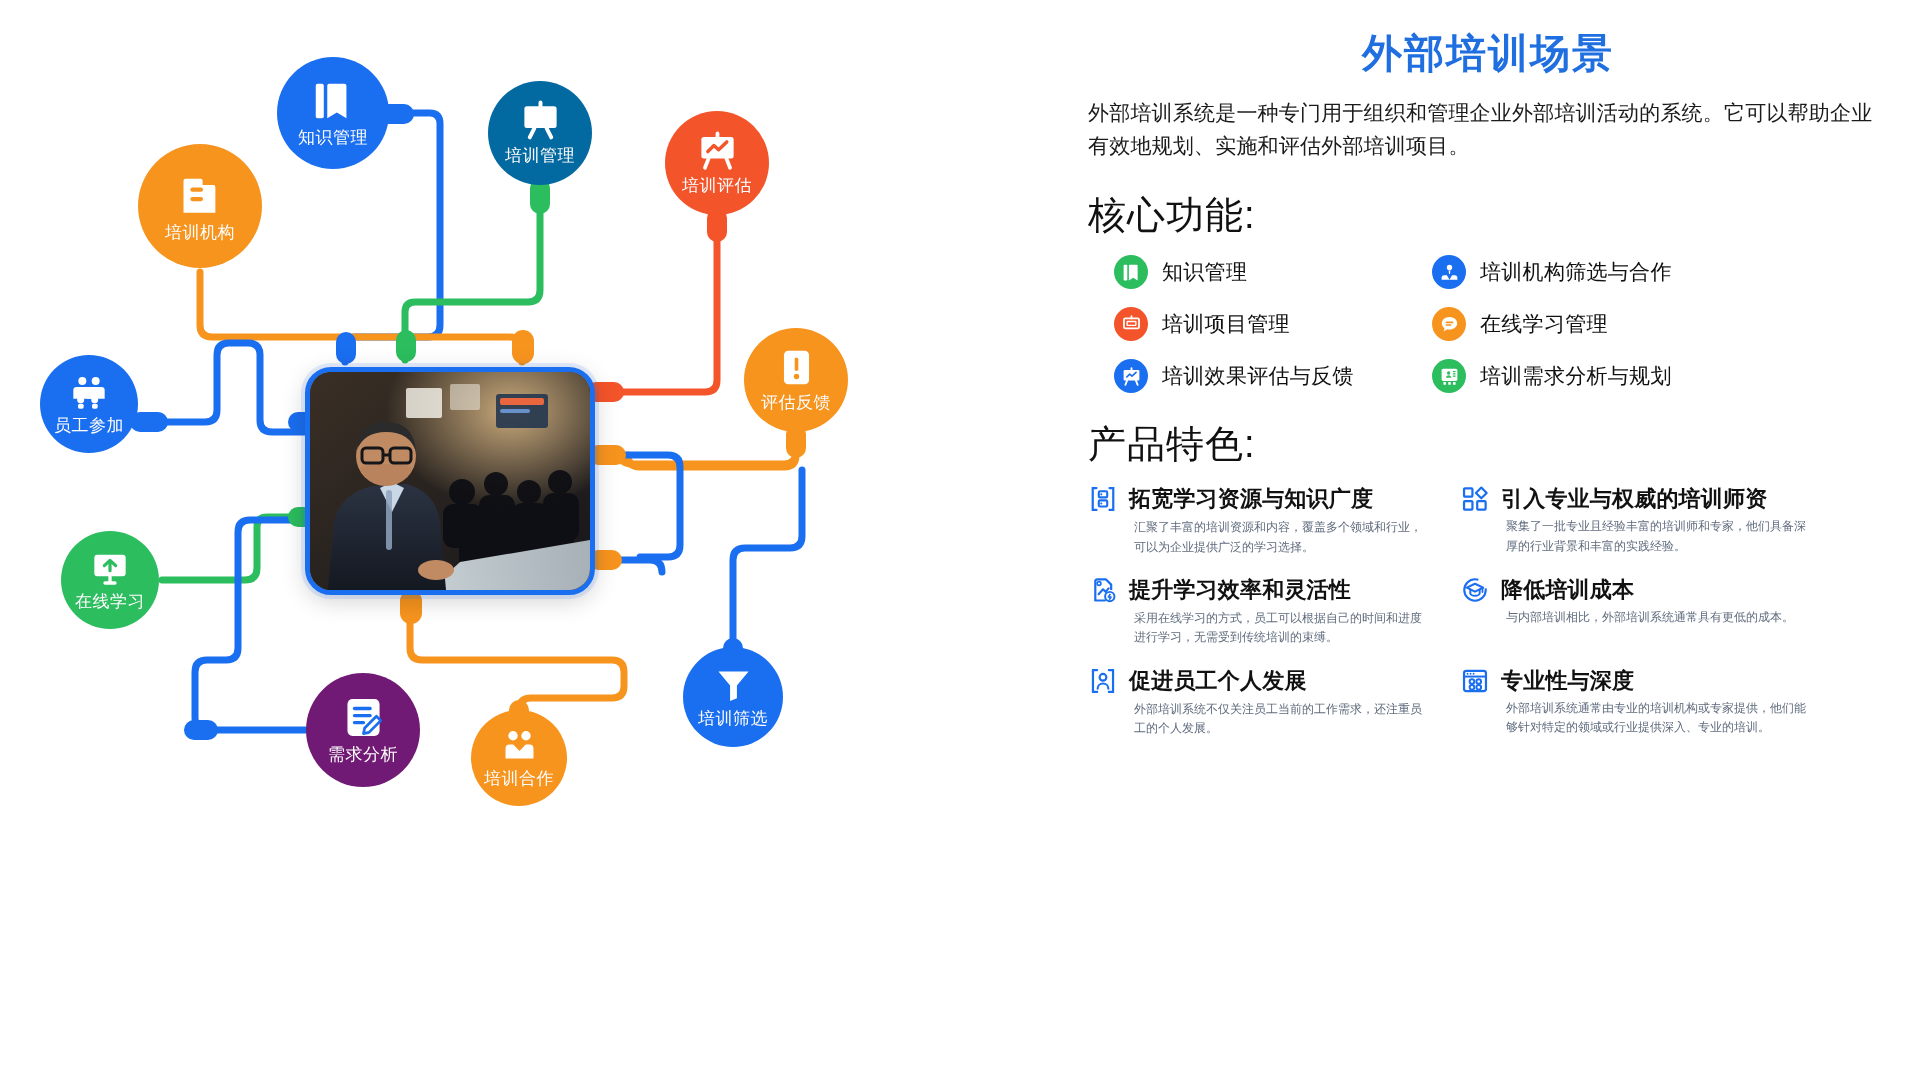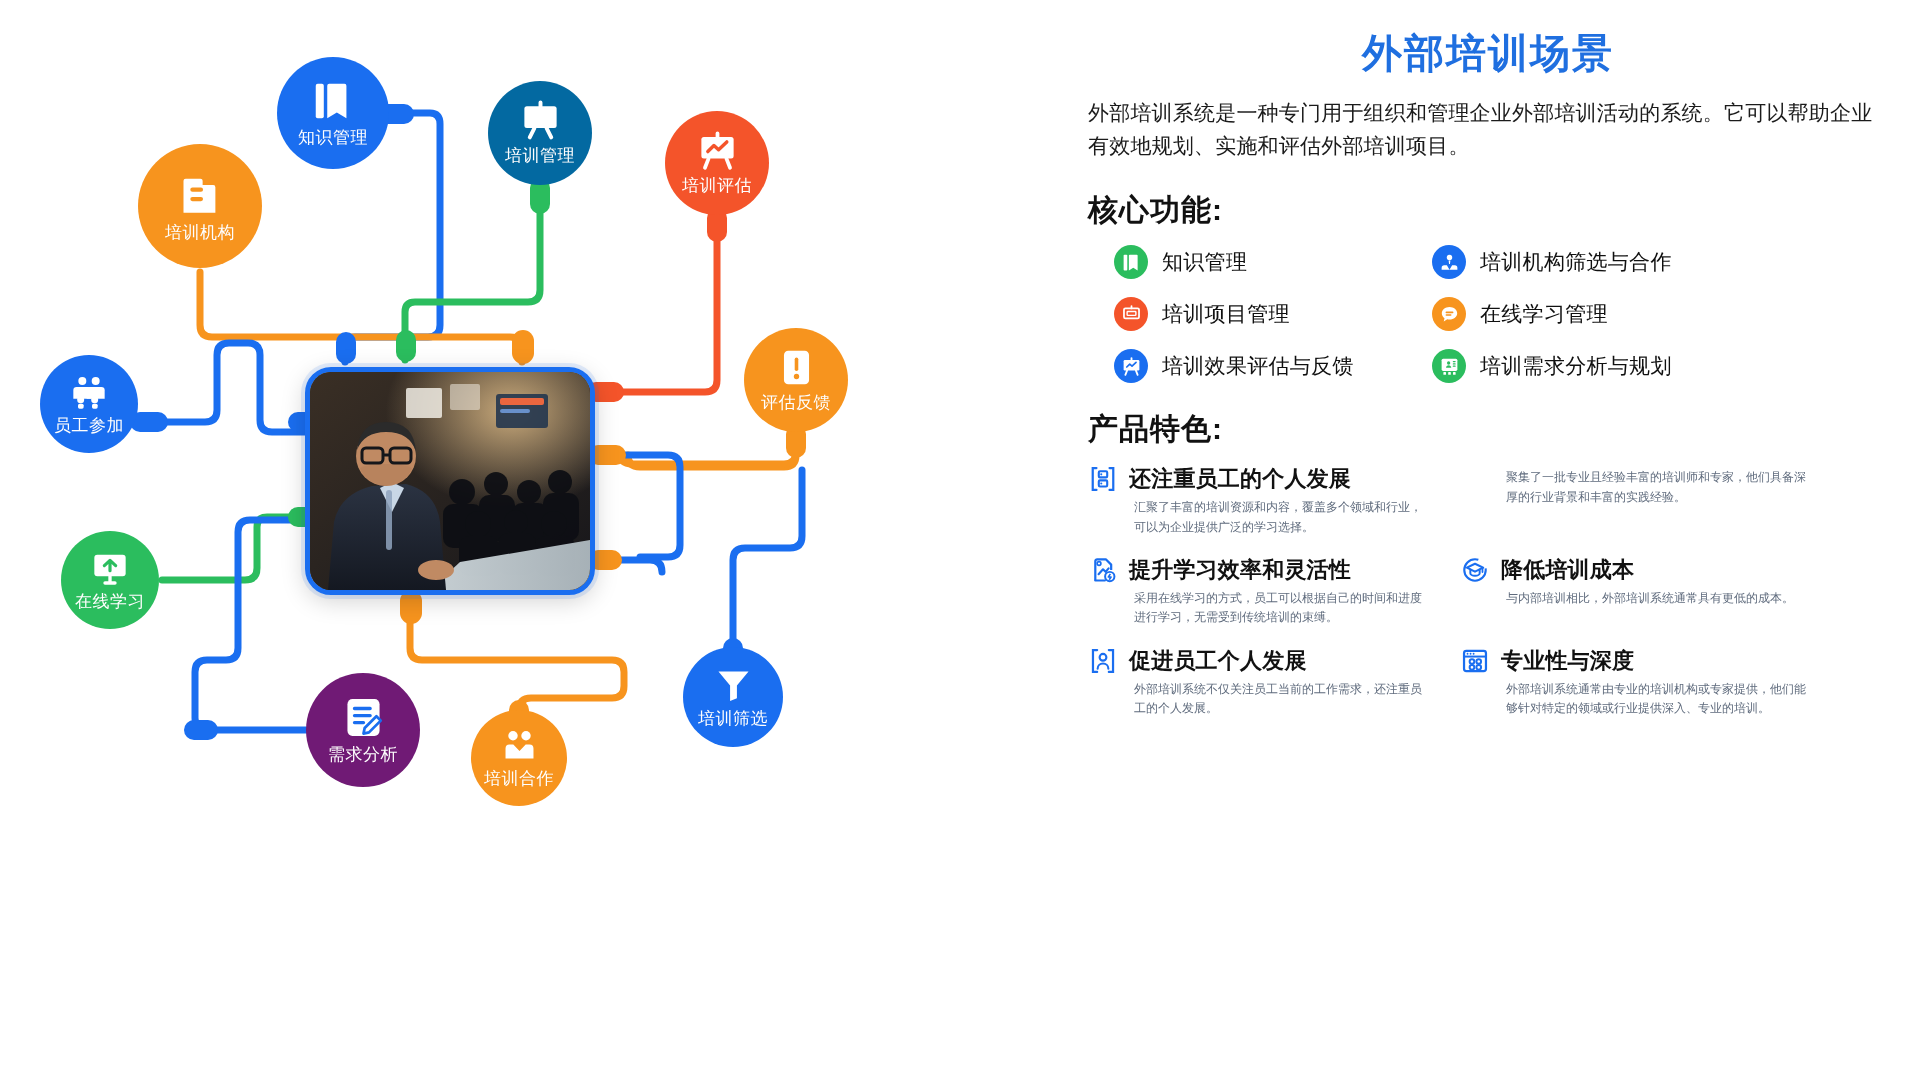--- a/index.html
+++ b/index.html
@@ -25,37 +25,37 @@
   .photo{position:absolute;border:5px solid #1a6ef0;border-radius:26px;
          overflow:hidden;box-shadow:0 0 0 4px rgba(26,110,240,.12),0 6px 24px rgba(0,0,0,.18);}
   .photo .frame{width:100%;height:100%;position:relative;background:#1b1a19;}
 
   
   #panel{position:absolute;left:1088px;top:26px;width:800px;}
   .ptitle{color:#1f6fe0;font-size:40px;font-weight:700;text-align:center;
           letter-spacing:2px;margin:0 0 16px 0;}
   .pintro{color:#1b1b1b;font-size:21px;line-height:1.55;margin:0 0 28px 0;
           letter-spacing:.2px;}
-  .sechead{font-size:30px;font-weight:700;color:#111;margin:0 0 14px 0;letter-spacing:1px;}
+  .sechead{font-size:38px;font-weight:400;color:#111;margin:0 0 14px 0;letter-spacing:1px;}
 
   .corefn{display:grid;grid-template-columns:318px 1fr;row-gap:18px;column-gap:0;
           margin:0 0 26px 26px;}
   .cf{display:flex;align-items:center;gap:14px;}
   .cf .badge{width:34px;height:34px;border-radius:50%;flex:0 0 34px;
              display:flex;align-items:center;justify-content:center;}
   .cf .cflbl{font-size:21px;color:#101010;letter-spacing:.3px;}
 
   .feats{display:grid;grid-template-columns:358px 1fr;column-gap:14px;row-gap:4px;}
   .feat{margin-bottom:14px;}
   .feat .fhead{display:flex;align-items:center;gap:11px;}
   .feat .ficon{width:30px;height:30px;flex:0 0 30px;display:flex;align-items:center;justify-content:center;}
   .feat .ftitle{font-size:22px;font-weight:700;color:#111;letter-spacing:.2px;}
   .feat .fdesc{font-size:12px;line-height:1.62;color:#5f6b7d;margin:4px 0 0 46px;
                max-width:288px;}
-  .feats .col-r .fdesc{max-width:300px;}
+  .feats .col-r .fdesc{max-width:300px;font-family:Liberation Mono, monospace;}
 </style>
 </head>
 <body>
 
 <div class="canvas">
 
   <div id="mindmap">
 
     <svg id="wires" viewBox="0 0 1060 1080">
       <g fill="none" stroke-linecap="round" stroke-linejoin="round" stroke-width="7">
@@ -339,25 +339,36 @@
           <div class="fhead">
             <span class="ficon">
               <svg viewBox="0 0 24 24" width="28" height="28" fill="none">
                 <path d="M6.4 2.6H3.2v18.8h3.2M17.6 2.6h3.2v18.8h-3.2" stroke="#1a6ef0" stroke-width="1.9" stroke-linecap="round"></path>
                 <rect x="8.4" y="5.4" width="7.2" height="5.2" rx="1" stroke="#1a6ef0" stroke-width="1.8"></rect>
                 <rect x="8.4" y="13.2" width="7.2" height="5.2" rx="1" stroke="#1a6ef0" stroke-width="1.8"></rect>
                 <circle cx="10.5" cy="8" r="0.9" fill="#1a6ef0"></circle>
                 <circle cx="10.5" cy="15.8" r="0.9" fill="#1a6ef0"></circle>
               </svg>
             </span>
-            <span class="ftitle">还注重员工的个人发展</span>
+            <span class="ftitle">拓宽学习资源与知识广度</span>
           </div>
           <div class="fdesc">汇聚了丰富的培训资源和内容，覆盖多个领域和行业，可以为企业提供广泛的学习选择。</div>
         </div>
         <div class="feat col-r">
+          <div class="fhead">
+            <span class="ficon">
+              <svg viewBox="0 0 24 24" width="28" height="28" fill="none">
+                <rect x="2.6" y="2.8" width="7.2" height="7.2" rx=".8" stroke="#1a6ef0" stroke-width="1.9"></rect>
+                <path d="M17.4 2.2 22 6.8l-4.6 4.6-4.6-4.6z" stroke="#1a6ef0" stroke-width="1.9" stroke-linejoin="round"></path>
+                <rect x="2.6" y="13.9" width="7.2" height="7.2" rx=".8" stroke="#1a6ef0" stroke-width="1.9"></rect>
+                <rect x="13.9" y="13.9" width="7.2" height="7.2" rx=".8" stroke="#1a6ef0" stroke-width="1.9"></rect>
+              </svg>
+            </span>
+            <span class="ftitle">引入专业与权威的培训师资</span>
+          </div>
           <div class="fdesc">聚集了一批专业且经验丰富的培训师和专家，他们具备深厚的行业背景和丰富的实践经验。</div>
         </div>
         <div class="feat col-l">
           <div class="fhead">
             <span class="ficon">
               <svg viewBox="0 0 24 24" width="28" height="28" fill="none">
                 <path d="M5.4 21V4.4a1.6 1.6 0 0 1 1.6-1.6h7.4L19 7.4V12" stroke="#1a6ef0" stroke-width="1.9" stroke-linejoin="round"></path>
                 <path d="M5.4 21h8.2" stroke="#1a6ef0" stroke-width="1.9" stroke-linecap="round"></path>
                 <circle cx="8.6" cy="6.4" r="1.6" stroke="#1a6ef0" stroke-width="1.4"></circle>
                 <path d="M8.2 15.6 12 11.4l2.2 2.2 2.6-3" stroke="#1a6ef0" stroke-width="1.8" stroke-linecap="round" stroke-linejoin="round"></path>

